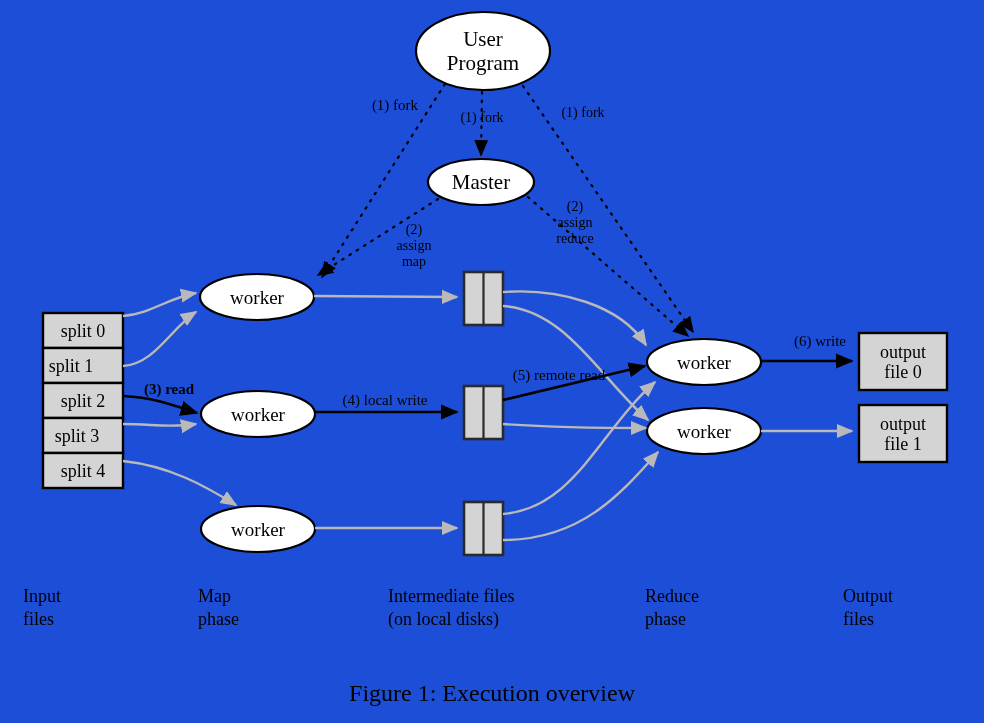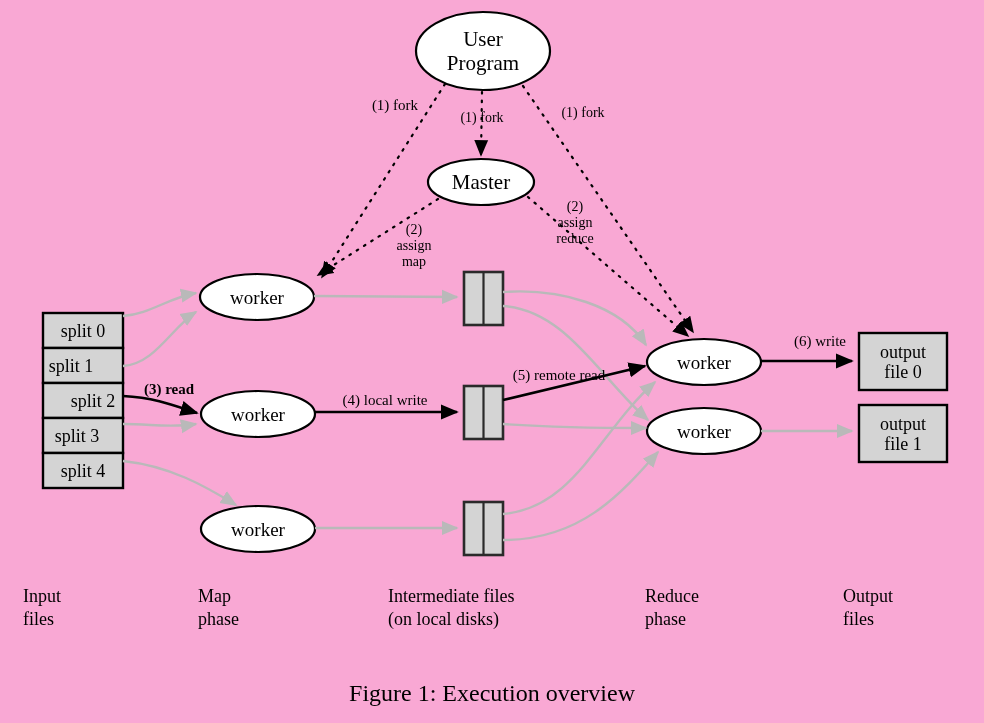--- a/index.html
+++ b/index.html
@@ -4,21 +4,21 @@
 <style>
   html, body {
     margin: 0;
     padding: 0;
     background: #ffffff;
   }
   #figure-root {
     position: relative;
     width: 984px;
     height: 723px;
-    background: #f9a8d4;
+    background: #1d4ed8;
     font-family: "Liberation Serif", "DejaVu Serif", serif;
     color: #000000;
     overflow: hidden;
   }
   #diagram-svg {
     position: absolute;
     left: 0;
     top: 0;
     width: 984px;
     height: 723px;
@@ -161,21 +161,21 @@
 
   <div class="node-label oval-label" style="left:200px; top:287px; width:114px;">worker</div>
   <div class="node-label oval-label" style="left:201px; top:404px; width:114px;">worker</div>
   <div class="node-label oval-label" style="left:201px; top:519px; width:114px;">worker</div>
 
   <div class="node-label oval-label" style="left:647px; top:352px; width:114px;">worker</div>
   <div class="node-label oval-label" style="left:647px; top:421px; width:114px;">worker</div>
 
   <div class="node-label box-label" style="left:43px; top:321px; width:80px;">split 0</div>
   <div class="node-label box-label" style="left:43px; top:356px; width:56px;">split 1</div>
-  <div class="node-label box-label" style="left:43px; top:391px; width:80px;margin-left:10px;">split 2</div>
+  <div class="node-label box-label" style="left:43px; top:391px; width:80px;">split 2</div>
   <div class="node-label box-label" style="left:43px; top:426px; width:68px;">split 3</div>
   <div class="node-label box-label" style="left:43px; top:461px; width:80px;">split 4</div>
 
   <div class="node-label box-label" style="left:859px; top:342px; width:88px;">
     <div>output</div>
     <div>file 0</div>
   </div>
   <div class="node-label box-label" style="left:859px; top:414px; width:88px;">
     <div>output</div>
     <div>file 1</div>

